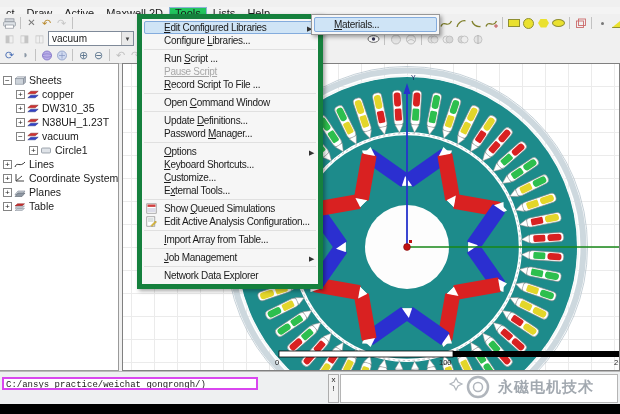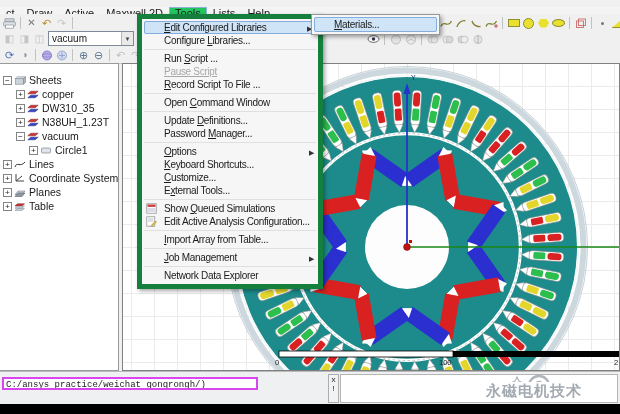--- a/index.html
+++ b/index.html
@@ -58,21 +58,21 @@
            box-shadow:2px 2px 4px rgba(0,0,0,.35);padding:2px 0;z-index:51;font-size:10px;}
   #submenu .mitem{height:15px;line-height:15px;}
   
   #statusbar{position:absolute;left:0;top:371px;width:620px;height:33px;background:#eef0f1;border-top:1px solid #b9b9b9;box-sizing:border-box;}
   #pathbox{position:absolute;left:2px;top:5px;width:256px;height:13px;background:#fff;border:2px solid #d946ef;
            font:9px "Liberation Mono",monospace;line-height:12px;padding-left:2px;white-space:nowrap;overflow:hidden;box-sizing:border-box;}
   #gripper{position:absolute;left:328px;top:2px;width:11px;height:29px;background:#f3f3f3;border:1px solid #adadad;
            box-sizing:border-box;font-size:8px;line-height:9px;text-align:center;color:#222;}
   #msgpanel{position:absolute;left:340px;top:2px;width:278px;height:29px;background:#fff;border:1px solid #b5b5b5;box-sizing:border-box;}
   #watermark{position:absolute;left:448px;top:373px;width:172px;height:28px;display:flex;align-items:center;
-             color:#99a0a8;opacity:.9;z-index:20;flex-direction:column;}
+             color:#99a0a8;opacity:.9;z-index:20;}
   #watermark .wmtext{font-size:15px;font-weight:bold;letter-spacing:1px;white-space:nowrap;}
   #blackstrip{position:absolute;left:0;top:404px;width:620px;height:10px;background:#000;}
   u{text-decoration:underline;}
 </style>
 </head>
 <body>
 
 <div id="app">
   <div id="menubar">
       <span class="mi">ct</span>

